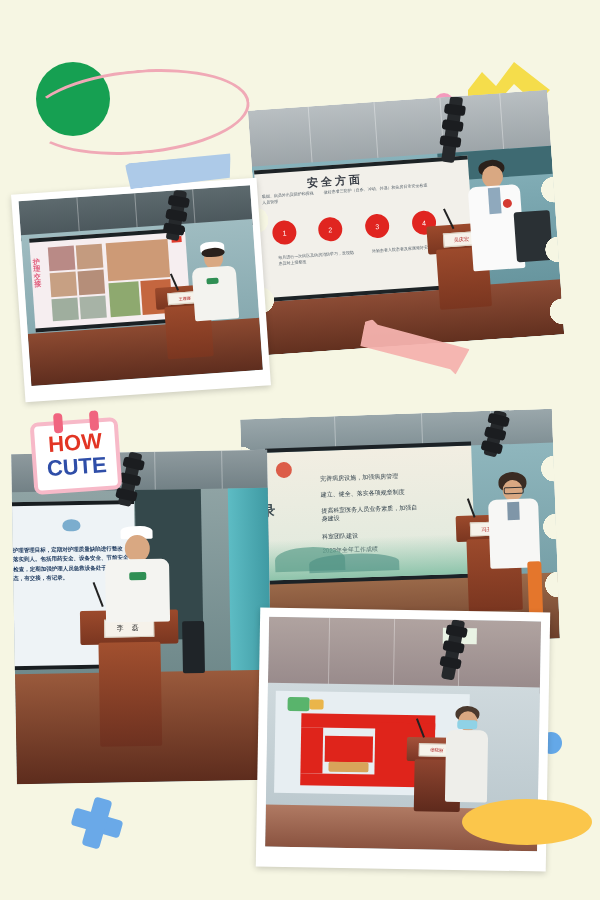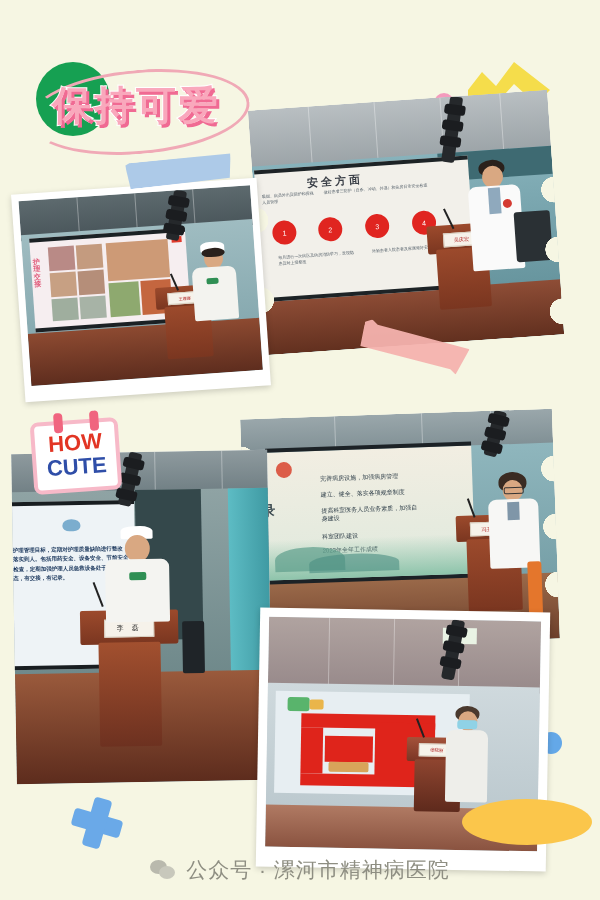--- a/index.html
+++ b/index.html
@@ -178,21 +178,20 @@
   .wechat .b1{left:0;top:0;width:17px;height:14px;}
   .wechat .b2{left:9px;top:6px;width:16px;height:13px;background:#c8c8bc;}
 </style>
 </head>
 <body>
 
 <div class="stage">
 
   <div class="deco green-circle"></div>
   <div class="deco pink-ellipse"></div>
-  <div class="title-zh">保持可爱</div>
 
   <svg class="deco zigzag" viewBox="0 0 86 44">
     <polygon points="2,30 16,12 30,26 48,2 84,30 70,44 48,24 30,44 2,44" fill="#f5dd4b"></polygon>
   </svg>
   <div class="deco pink-dot"></div>
   <div class="deco blue-dot"></div>
   <div class="deco blue-cross">
       <i class="h"></i>
       <i class="v"></i>
     </div>
@@ -411,21 +410,14 @@
     <span class="clip c1"></span>
     <span class="clip c2"></span>
     <span class="l1">HOW</span>
     <span class="l2">CUTE</span>
   </div>
 
   <div class="deco lovely-wrap">
     <div class="lovely-el"></div>
   </div>
 
-  <div class="footer">
-    <span class="wechat">
-      <span class="b1"></span>
-        <span class="b2"></span>
-    </span>
-    <span>公众号 · 漯河市精神病医院</span>
-  </div>
 
 </div>
 
 </body></html>

